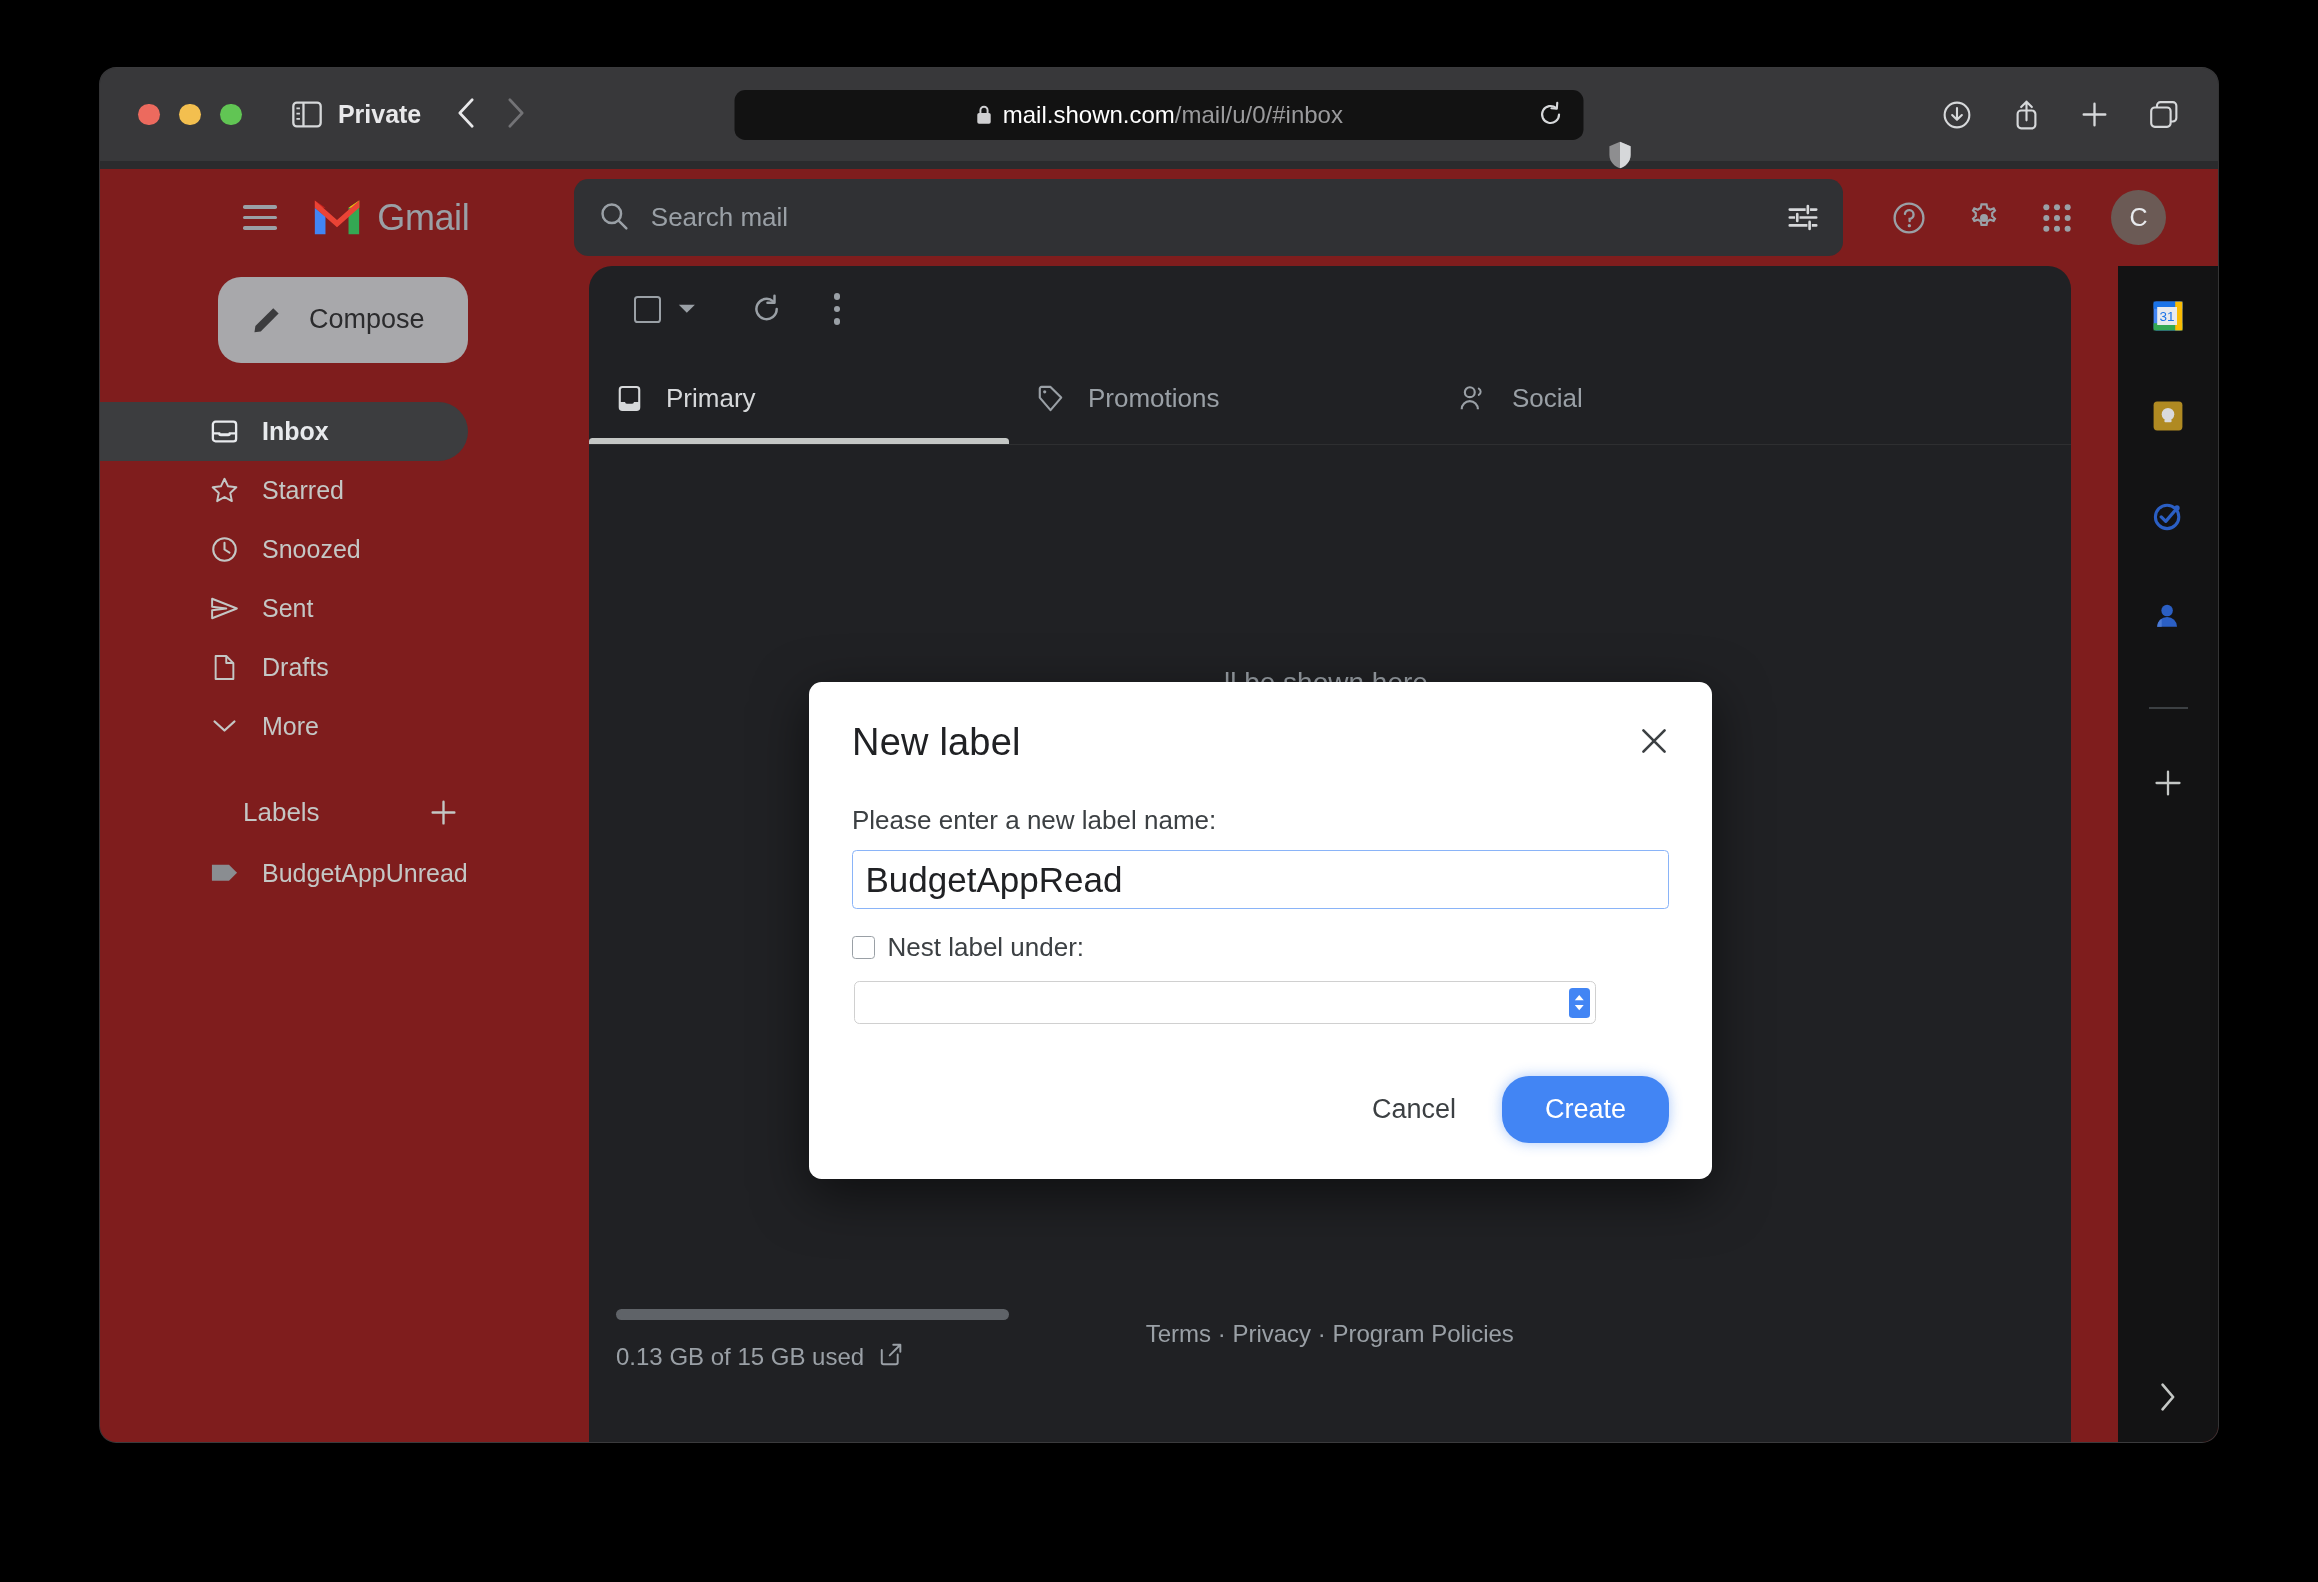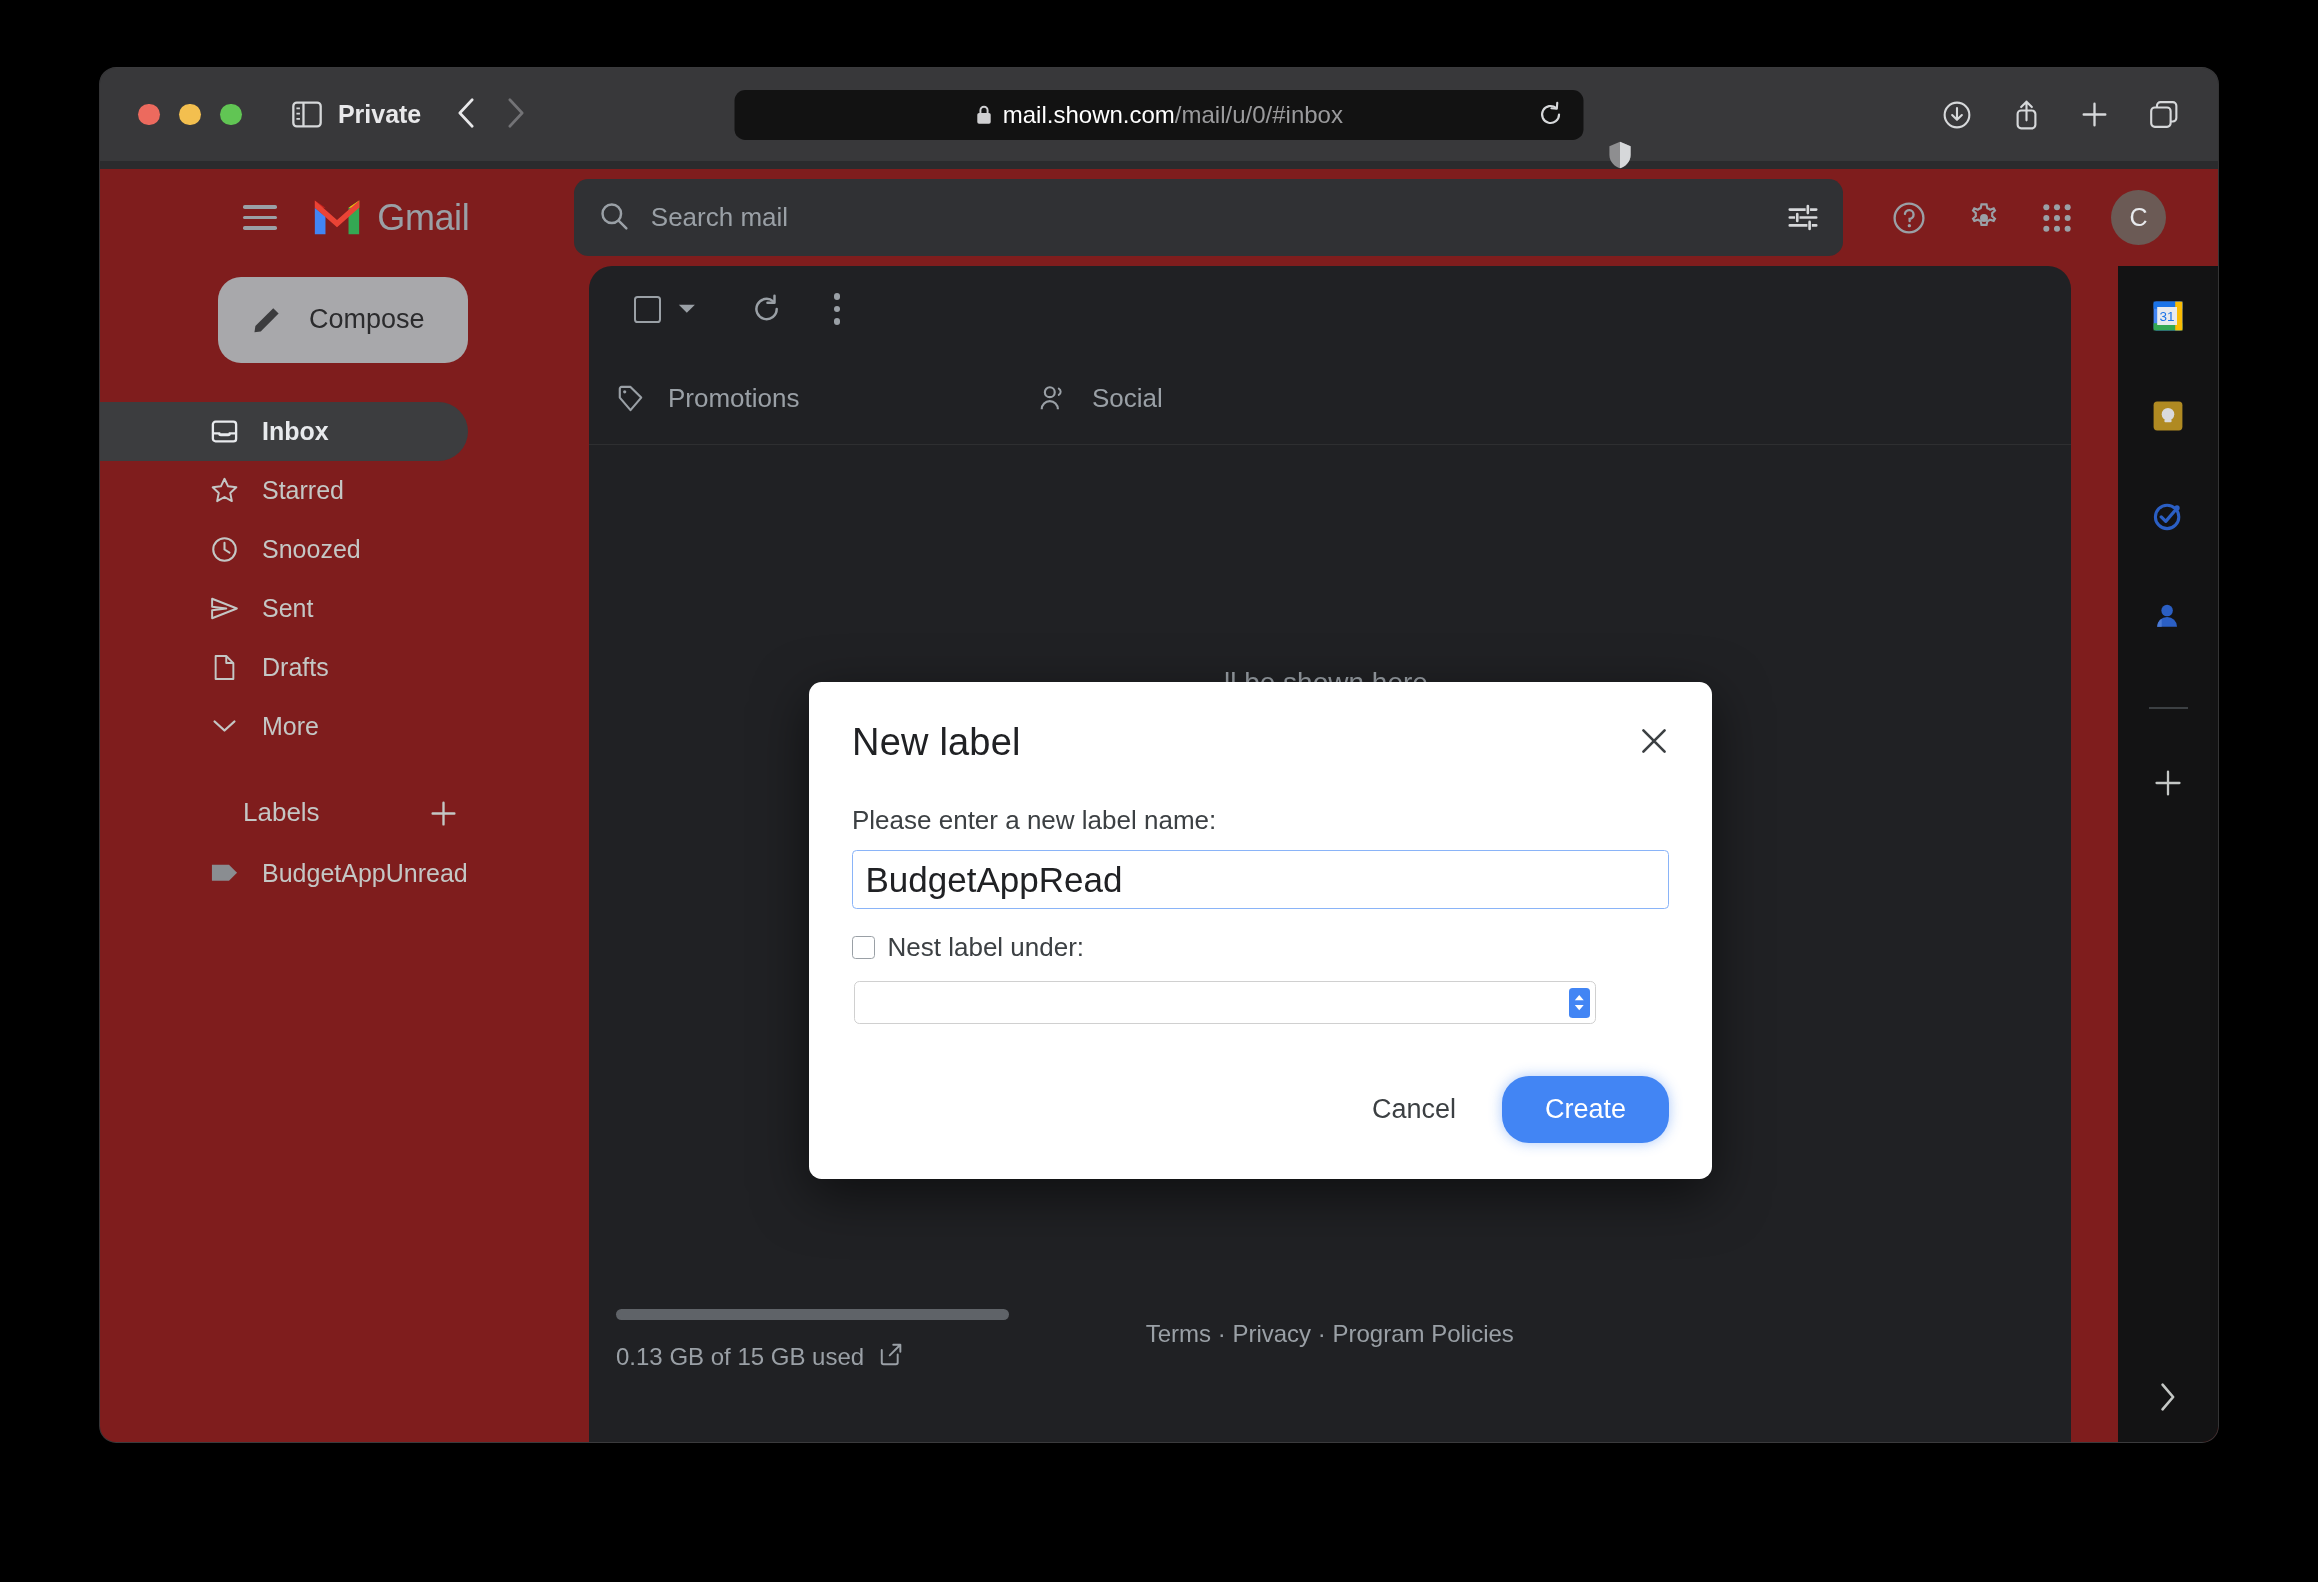--- a/index.html
+++ b/index.html
@@ -143,21 +143,21 @@
     margin-right: 79px;
     cursor: pointer;
     color: #c4c7c5;
     font-size: 25px;
   }
   .nav-item.active { background: #3c3d3f; color: #e8eaed; font-weight: bold; }
   .nav-item .nav-icon { margin-left: -45px; margin-right: 23px; display: flex; width: 30px; justify-content: center; }
 
   .labels-head {
     margin-top: 41px;
-    display: flex; align-items: flex-end;
+    display: flex; align-items: center;
     padding-left: 143px; padding-right: 89px;
   }
   .labels-title { font-size: 26px; color: #c4c7c5; flex: 1; }
   .label-add { cursor: pointer; display: flex; }
   .label-item {
     height: 59px; margin-top: 16px;
     display: flex; align-items: center;
     padding-left: 154px;
     color: #c4c7c5; font-size: 25px;
     cursor: pointer;
@@ -604,20 +604,29 @@
             </svg>
           </span>
           <span class="tb-more">
               <i></i>
               <i></i>
               <i></i>
             </span>
         </div>
 
         <div class="tabs-row">
+          <div class="tab active">
+            <span class="tab-icon">
+              <svg width="23" height="27" viewBox="0 0 26 30" fill="none">
+                <rect x="2" y="2" width="22" height="26" rx="3" stroke="#d6d8da" stroke-width="2.4"></rect>
+                <path d="M2 19 h6 a2 2 0 0 0 2 2 h6 a2 2 0 0 0 2 -2 h6 v7 a2 2 0 0 1 -2 2 H4 a2 2 0 0 1 -2 -2 Z" fill="#d6d8da"></path>
+              </svg>
+            </span>
+            <span>Primary</span>
+          </div>
           <div class="tab">
             <span class="tab-icon">
               <svg width="25" height="27" viewBox="0 0 28 30" fill="none">
                 <path d="M14 2 H4 a2 2 0 0 0 -2 2 v10 l12 14 12-14 Z" stroke="#9aa0a6" stroke-width="2.4" fill="none" stroke-linejoin="round"></path>
                 <circle cx="7.5" cy="7.5" r="1.8" fill="#9aa0a6"></circle>
               </svg>
             </span>
             <span>Promotions</span>
           </div>
           <div class="tab">

